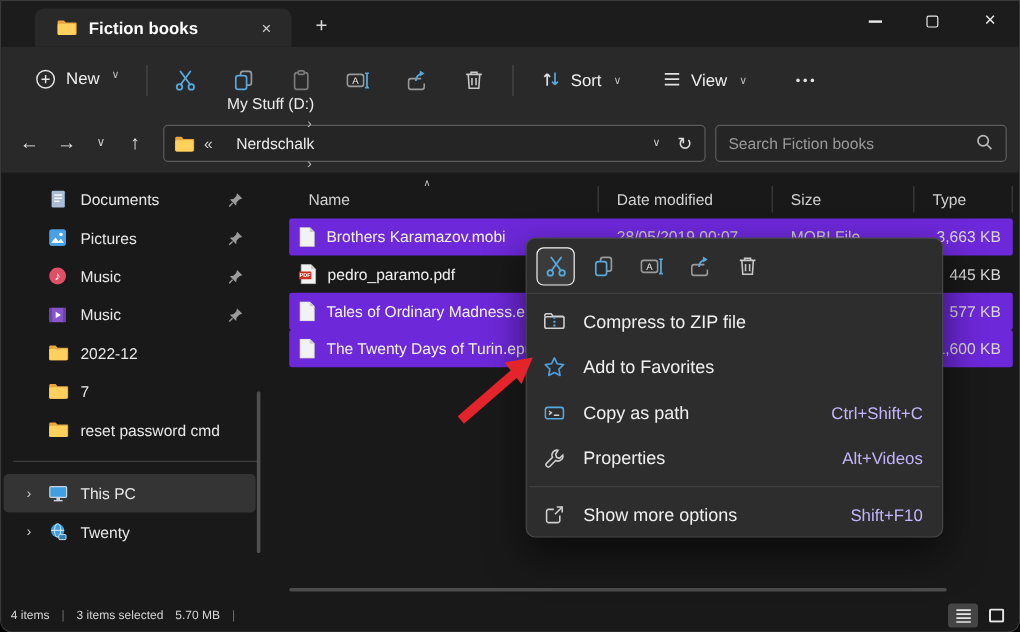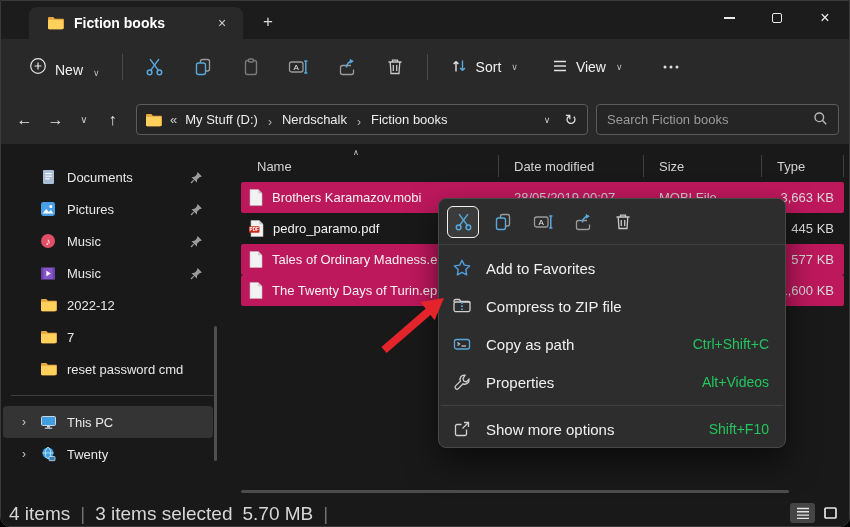--- a/index.html
+++ b/index.html
@@ -21,21 +21,21 @@
     color:#cfcfcf; font-size:14px; border-radius:4px; }
   .newtab { position:absolute; left:262px; top:12px; color:#d9d9d9; font-size:17px; line-height:17px; }
   .wincontrols { position:absolute; right:0; top:0; height:38px; display:flex; }
   .wc { width:48px; height:34px; display:flex; align-items:center; justify-content:center; color:#eee; }
   .wc .minbar { width:11px; height:1.5px; background:#eaeaea; display:block; }
   .wc .maxbox { width:10px; height:10px; border:1.3px solid #eaeaea; border-radius:2px; display:block; }
   .wc.close { font-size:16px; }
   
   .cmdbar { position:absolute; left:0; top:38px; width:100%; height:56px; background:#292929;
     display:flex; align-items:center; }
-  .btn-new { display:flex; align-items:flex-end; gap:8px; margin-left:18px; padding:6px 10px;
+  .btn-new { display:flex; align-items:flex-start; gap:8px; margin-left:18px; padding:6px 10px;
     border-radius:4px; color:#f0f0f0; font-size:14px; }
   .dd { font-size:9px; color:#bdbdbd; margin-left:2px; }
   .vsep { width:1px; height:26px; background:#4a4a4a; margin:0 12px; }
   .tico { width:40px; height:34px; display:flex; align-items:center; justify-content:center;
     background:none; border:none; border-radius:4px; }
   .btn-dd { display:flex; align-items:center; gap:8px; padding:6px 10px; color:#f0f0f0;
     font-size:14px; border-radius:4px; }
   .more-btn { margin-left:18px; }
   
   .addr { position:absolute; left:0; top:94px; width:100%; height:49px; background:#292929;
@@ -52,21 +52,21 @@
   .crumb-spacer { flex:1; }
   .crumb-dd { font-size:9px; color:#c9c9c9; padding:0 14px; }
   .refresh { color:#dcdcdc; font-size:15px; padding-right:2px; }
   .searchbox { margin-left:8px; width:243px; height:31px; background:#252525;
     border:1px solid #5c5c5c; border-radius:4px; display:flex; align-items:center; padding:0 10px; }
   .searchbox input { flex:1; background:transparent; border:none; outline:none;
     color:#cfcfcf; font-size:13px; font-family:inherit; }
   .searchbox input::placeholder { color:#9a9a9a; }
   
   .content { position:absolute; left:0; top:143px; width:100%; height:359px; background:#191919; display:flex; }
-  .sidebar { position:relative; width:230px; height:100%; padding-top:17px; }
+  .sidebar { position:relative; width:230px; height:100%; padding-top:6px; }
   .sb-item, .tree-item { position:relative; display:flex; align-items:center; height:32px;
     margin:0 18px 0 2px; border-radius:4px; padding-left:36px; }
   .tree-item { padding-left:6px; }
   .tree-item .chev { width:30px; text-align:center; color:#c9c9c9; font-size:12px; }
   .tree-item.selected { background:#343434; }
   .sb-icon { width:18px; display:flex; justify-content:center; margin-right:10px; }
   .sb-label { color:#e8e8e8; font-size:13px; white-space:nowrap; }
   .pin { position:absolute; right:10px; display:flex; }
   .sb-sep { height:1px; background:#3c3c3c; margin:10px 14px 10px 10px; }
   .sb-scroll { position:absolute; right:14px; top:182px; width:3px; height:135px; background:#4f4f4f; border-radius:2px; }
@@ -77,45 +77,45 @@
   .fl-col { position:relative; color:#d2d2d2; font-size:13px; padding-left:16px; height:100%;
     display:flex; align-items:center; }
   .fl-col:not(:first-child)::before { content:""; position:absolute; left:0; top:3px; bottom:3px;
     width:1px; background:#3f3f3f; }
   .fl-col:last-child::after { content:""; position:absolute; right:0; top:3px; bottom:3px;
     width:1px; background:#3f3f3f; }
   .sortmark { position:absolute; left:112px; top:-4px; font-size:8px; color:#c9c9c9; }
   .rows { margin-left:10px; width:603px; }
   .row { display:grid; grid-template-columns:257px 145px 118px 83px; height:31px;
     align-items:center; border-radius:2px; }
-  .row.selected { background:#be185d; }
+  .row.selected { background:#6d28d9; }
   .cell { font-size:13px; color:#c9c9c9; white-space:nowrap; overflow:hidden; }
   .cell.name { color:#f2f2f2; display:flex; align-items:center; gap:9px; padding-left:8px; }
   .cell.size { text-align:right; padding-right:10px; color:#d9d9d9; }
   .hscroll { position:absolute; left:10px; bottom:10px; width:548px; height:3px; background:#4c4c4c; border-radius:2px; }
   
   .statusbar { position:absolute; left:0; bottom:0; width:100%; height:25px; background:#191919;
-    display:flex; align-items:center; padding:0 8px; color:#d6d6d6; font-size:19px; }
+    display:flex; align-items:center; padding:0 8px; color:#d6d6d6; font-size:10px; }
   .sdiv { color:#6f6f6f; margin:0 10px; }
   .status-size { margin-left:10px; }
   .viewbtns { position:absolute; right:6px; bottom:3px; display:flex; gap:3px; }
   .vbtn { width:25px; height:20px; display:flex; align-items:center; justify-content:center; border-radius:3px; }
   .vbtn.active { background:#454545; }
   
   .ctx { position:absolute; left:437px; top:197px; width:348px; height:250px; background:#2d2d2d;
     border:1px solid #474747; border-radius:8px; box-shadow:0 14px 32px rgba(0,0,0,.55); z-index:5; }
   .ctx-icons { height:46px; display:flex; align-items:center; gap:8px; padding:0 8px;
     border-bottom:1px solid #404040; }
   .ctx-ico { width:32px; height:32px; display:flex; align-items:center; justify-content:center; border-radius:6px; }
   .ctx-ico.focused { border:1.6px solid #f2f2f2; background:#3b3b3b; }
   .ctx-list { padding:4px 0 2px 0; }
   .ctx-item { display:flex; align-items:center; height:38px; padding:0 16px 0 12px; }
   .ctx-item .ci { width:22px; display:flex; justify-content:center; margin-right:13px; }
   .ctx-label { flex:1; font-size:15px; color:#f0f0f0; white-space:nowrap; }
-  .ctx-short { font-size:14px; color:#22c55e; }
+  .ctx-short { font-size:14px; color:#c4b5fd; }
   .ctx-sep { height:1px; background:#404040; margin:4px 2px; }
   
   .arrow-svg { position:absolute; left:372px; top:288px; z-index:9; }
 </style>
 </head>
 <body>
 
 <div class="win">
 
   <div class="tabbar">
@@ -243,21 +243,21 @@
     <span class="navbtn small">∨</span>
     <span class="navbtn">↑</span>
     <div class="crumbbox">
       <span class="ficon">
           <svg width="17" height="14" viewBox="0 0 17 14">
             <path d="M1 2.2c0-.7.5-1.2 1.2-1.2h4.1l1.6 1.8h7.9c.7 0 1.2.5 1.2 1.2V12c0 .7-.5 1.2-1.2 1.2H2.2A1.2 1.2 0 0 1 1 12z" fill="#e9a63e"></path>
             <rect x="1" y="3.8" width="15" height="9.4" rx="1.1" fill="#ffd15c"></rect>
           </svg>
         </span>
       <span class="crumb-overflow">«</span>
-      <span id="crumbs" style="display:flex;align-items:flex-end;">
+      <span id="crumbs" style="display:flex;align-items:flex-end;flex-direction:column;">
           <span class="crumb">My Stuff (D:)</span>
           <span class="crumb-sep">›</span>
           <span class="crumb">Nerdschalk</span>
           <span class="crumb-sep">›</span>
           <span class="crumb">Fiction books</span>
         </span>
       <span class="crumb-spacer"></span>
       <span class="crumb-dd">∨</span>
       <span class="refresh">↻</span>
     </div>
@@ -541,36 +541,36 @@
               <path d="M7.5 5V3.2h5V5"></path>
               <path d="M5.2 5l.8 11.5h8l.8-11.5"></path>
               <path d="M8.3 8v6M11.7 8v6"></path>
             </svg>
           </span>
         </span>
       </div>
     <div class="ctx-list" id="ctx-list">
         <div class="ctx-item">
           <span class="ci">
-            <svg width="20" height="20" viewBox="0 0 20 20" fill="none" stroke="#4f9ee0" stroke-width="1.4" stroke-linejoin="round">
-              <path d="M10 2.3l2.3 4.8 5.3.8-3.8 3.7.9 5.3L10 14.4l-4.7 2.5.9-5.3L2.4 7.9l5.3-.8z"></path>
-            </svg>
-          </span>
-          <span class="ctx-label">Add to Favorites</span>
-          <span class="ctx-short"></span>
-        </div>
-        <div class="ctx-item">
-          <span class="ci">
             <svg width="20" height="18" viewBox="0 0 20 18" fill="none">
               <path d="M2 5V4c0-.8.6-1.5 1.5-1.5h3.8l1.6 2h7.6c.8 0 1.5.7 1.5 1.5" stroke="#d0d0d0" stroke-width="1.3"></path>
               <rect x="2" y="5" width="16" height="9.6" rx="1.5" stroke="#d0d0d0" stroke-width="1.3"></rect>
               <path d="M10 5v9.6" stroke="#57a8dc" stroke-width="1.7" stroke-dasharray="1.7 1.5"></path>
             </svg>
           </span>
           <span class="ctx-label">Compress to ZIP file</span>
+          <span class="ctx-short"></span>
+        </div>
+        <div class="ctx-item">
+          <span class="ci">
+            <svg width="20" height="20" viewBox="0 0 20 20" fill="none" stroke="#4f9ee0" stroke-width="1.4" stroke-linejoin="round">
+              <path d="M10 2.3l2.3 4.8 5.3.8-3.8 3.7.9 5.3L10 14.4l-4.7 2.5.9-5.3L2.4 7.9l5.3-.8z"></path>
+            </svg>
+          </span>
+          <span class="ctx-label">Add to Favorites</span>
           <span class="ctx-short"></span>
         </div>
         <div class="ctx-item">
           <span class="ci">
             <svg width="20" height="20" viewBox="0 0 20 20" fill="none">
               <rect x="2.5" y="5.5" width="15" height="9.5" rx="2" stroke="#57a8dc" stroke-width="1.3"></rect>
               <path d="M5.5 8.5 7.5 10l-2 1.5" stroke="#d0d0d0" stroke-width="1.2"></path>
               <path d="M9.5 12h4.5" stroke="#d0d0d0" stroke-width="1.2"></path>
             </svg>
           </span>

